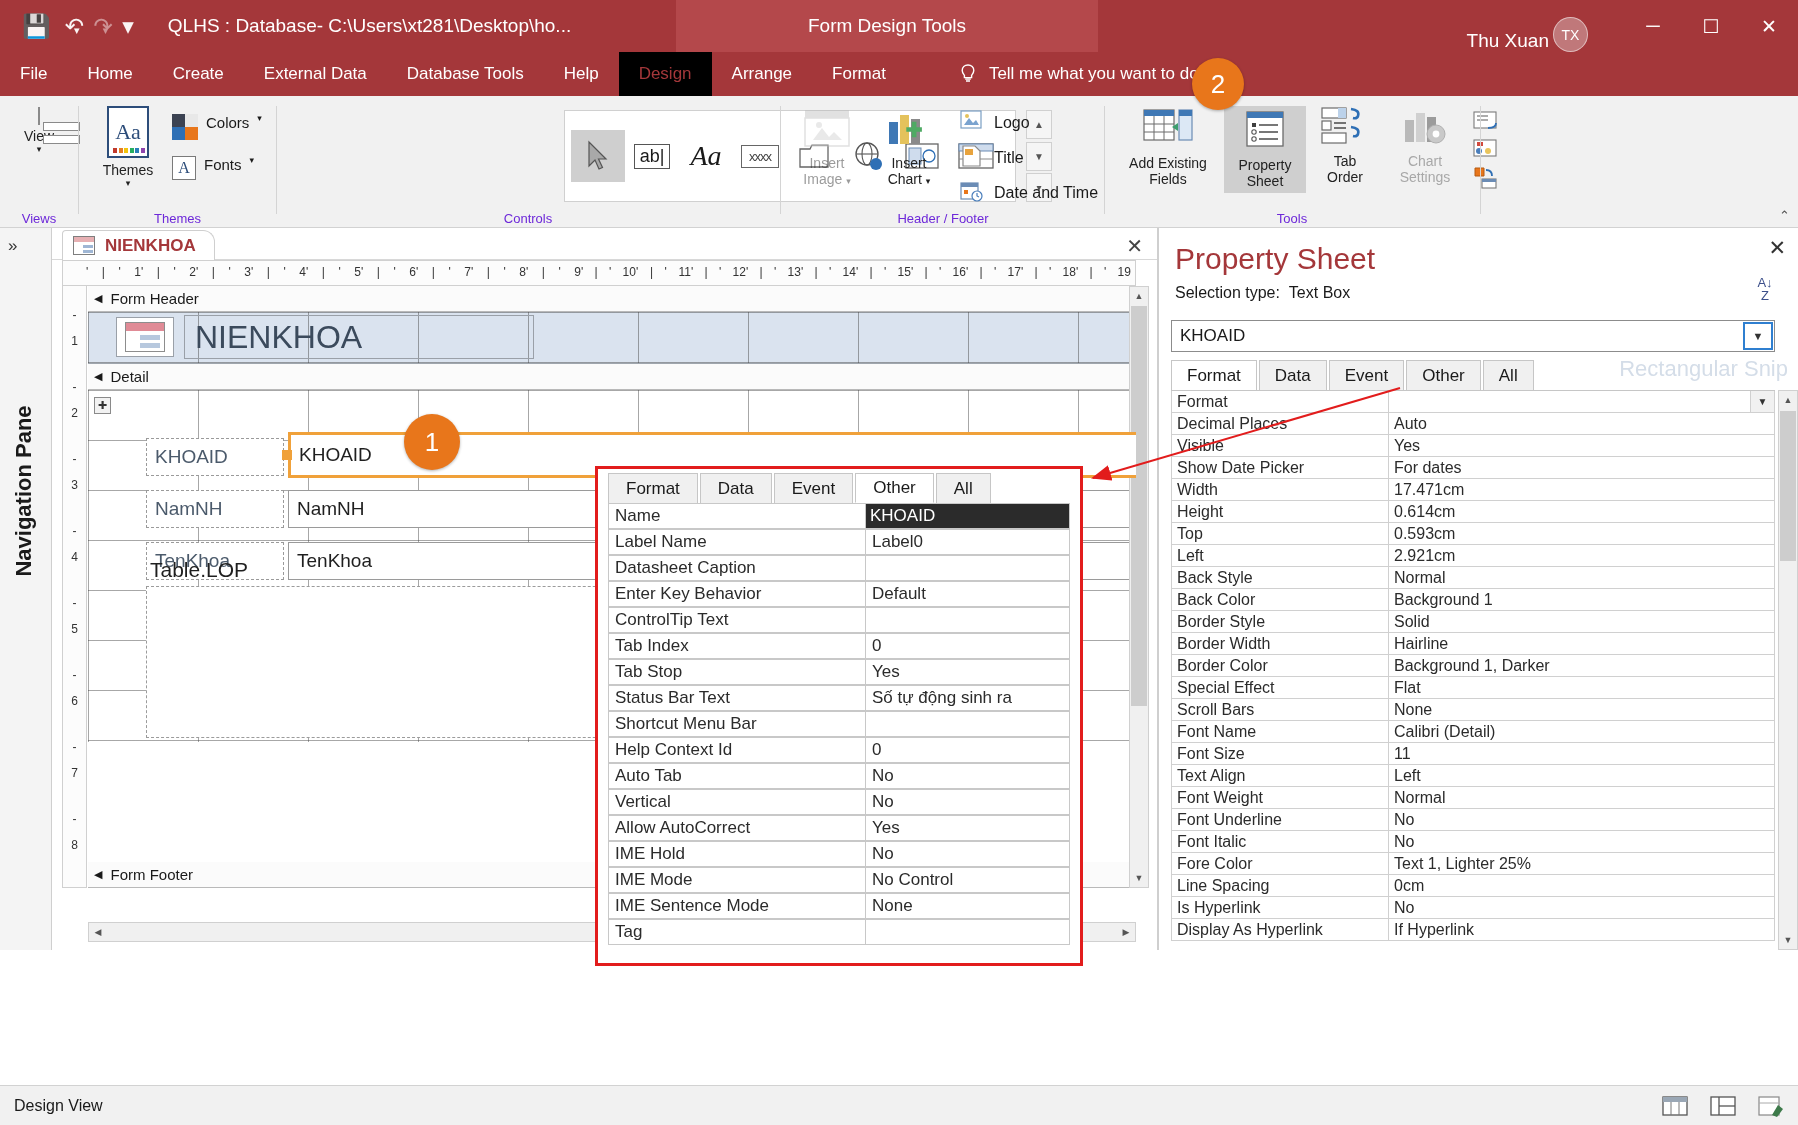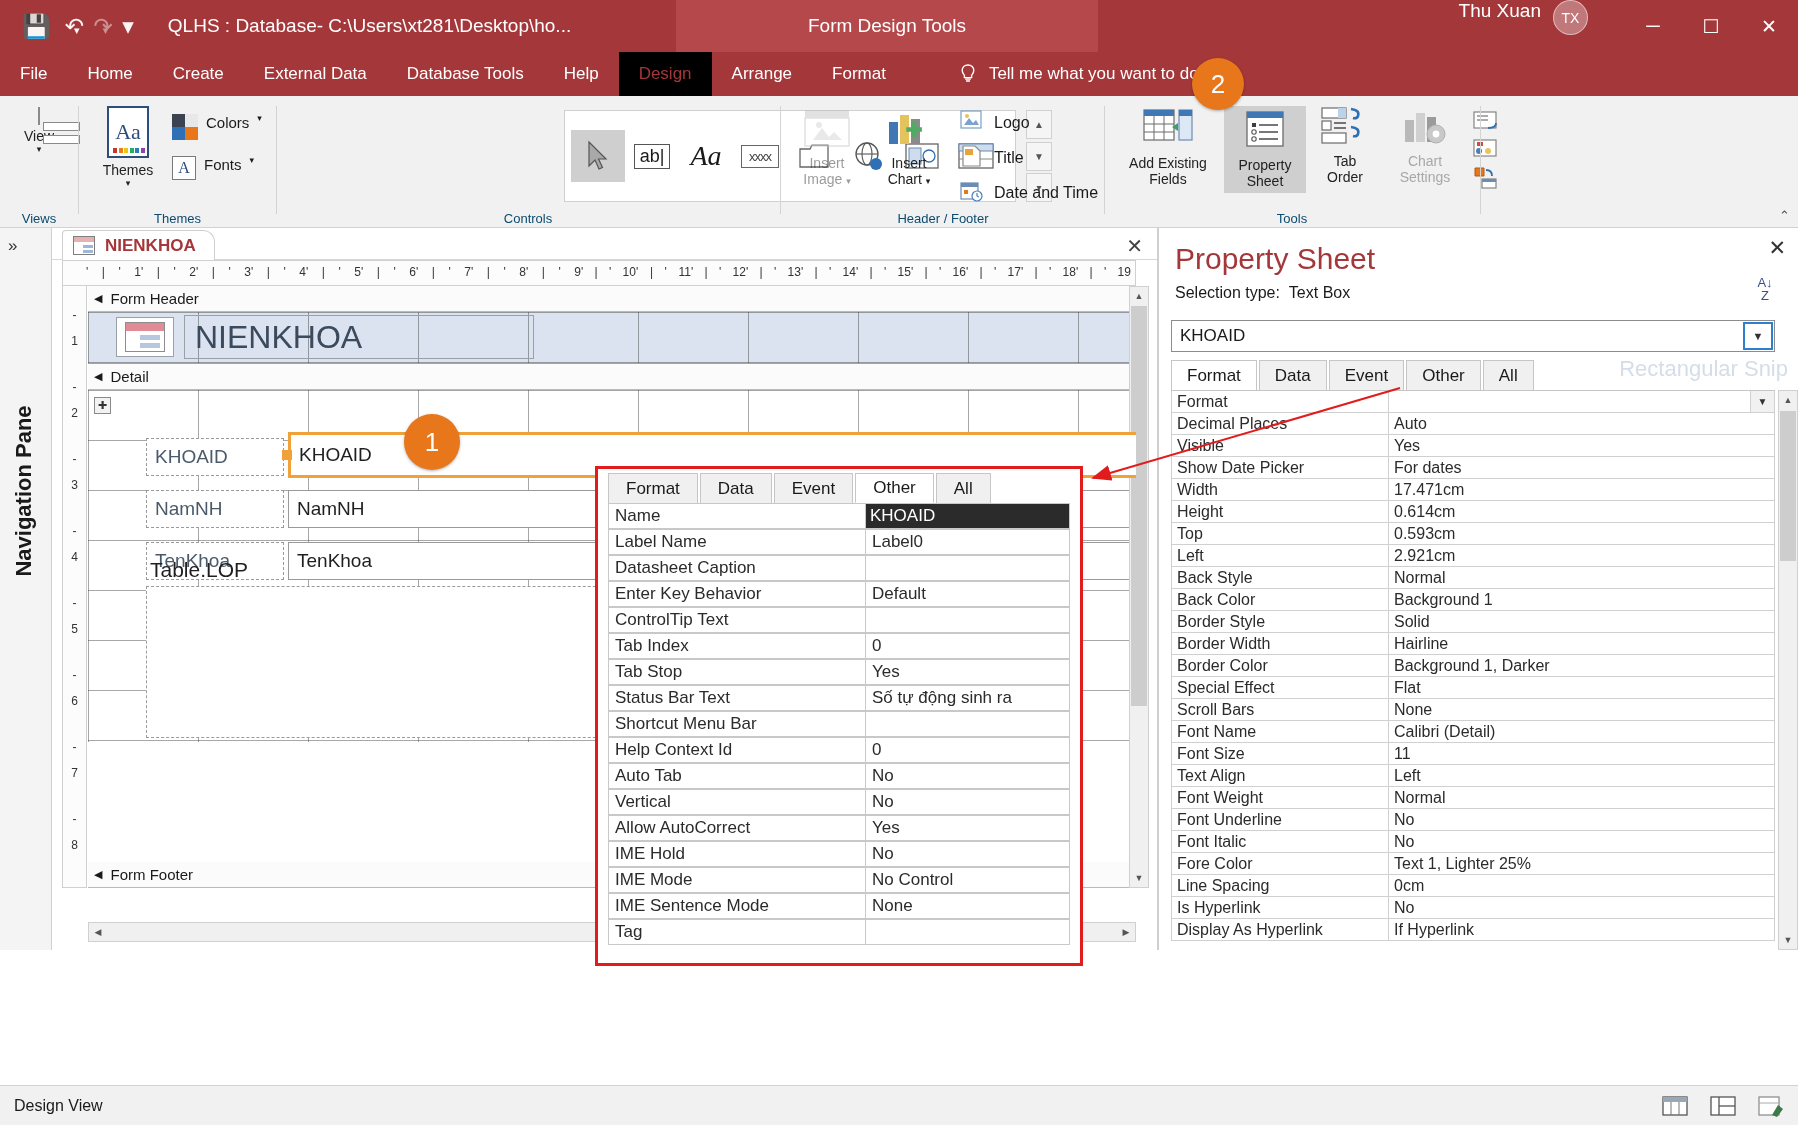--- a/index.html
+++ b/index.html
@@ -28,21 +28,21 @@
     color:#fff; font-size:19px; margin-left:34px; white-space:nowrap;
   }
   .fdt-band {
     position:absolute; left:676px; top:0; width:422px; height:52px;
     background:#b4484b;
     display:flex; align-items:center; justify-content:center;
   }
   .fdt-band span { color:#fff; font-size:19px; }
   .user-area {
     position:absolute; right:210px; top:0; height:52px;
-    display:flex; align-items:flex-start; gap:12px;
+    display:flex; align-items:flex-end; gap:4px;
   }
   .user-name { color:#fff; font-size:19px; }
   .avatar {
     width:35px; height:35px; border-radius:50%;
     background:#c0787a; color:#fff; font-size:14px;
     display:flex; align-items:center; justify-content:center;
     border:1px solid rgba(255,255,255,.5);
   }
   .wincontrols {
     position:absolute; right:0; top:0; height:52px; display:flex;
@@ -73,21 +73,21 @@
   .bulb svg { display:block; }
 
   
   .ribbon {
     position:absolute; left:0; top:96px; width:1798px; height:132px;
     background:#f1f1f1; border-bottom:1px solid #d2d2d2;
   }
   .rgroup { position:absolute; top:0; height:132px; }
   .rgroup-label {
     position:absolute; bottom:2px; width:100%; text-align:center;
-    font-size:13px; color:#0c4a6e;
+    font-size:13px; color:#6d28d9;
   }
   .rsep { position:absolute; top:10px; width:1px; height:108px; background:#d4d4d4; }
 
   .bigbtn {
     display:flex; flex-direction:column; align-items:center; cursor:pointer;
     font-size:14px; color:#222;
   }
   .bigbtn .ico { margin-bottom:5px; }
   .bigbtn .cap { text-align:center; line-height:1.12; }
   .caret { font-size:9px; line-height:1; }

